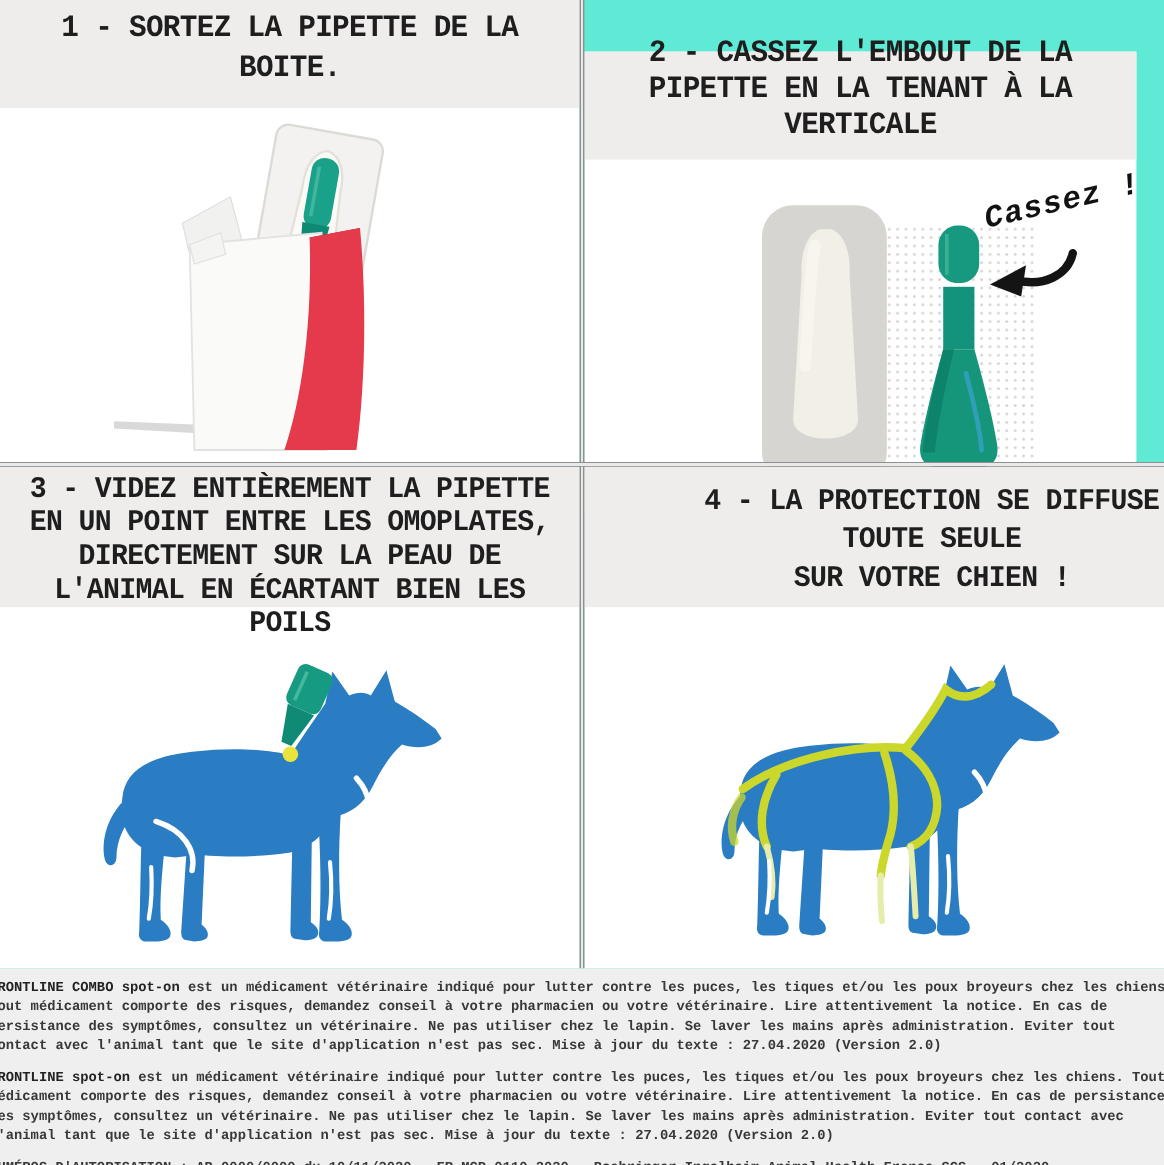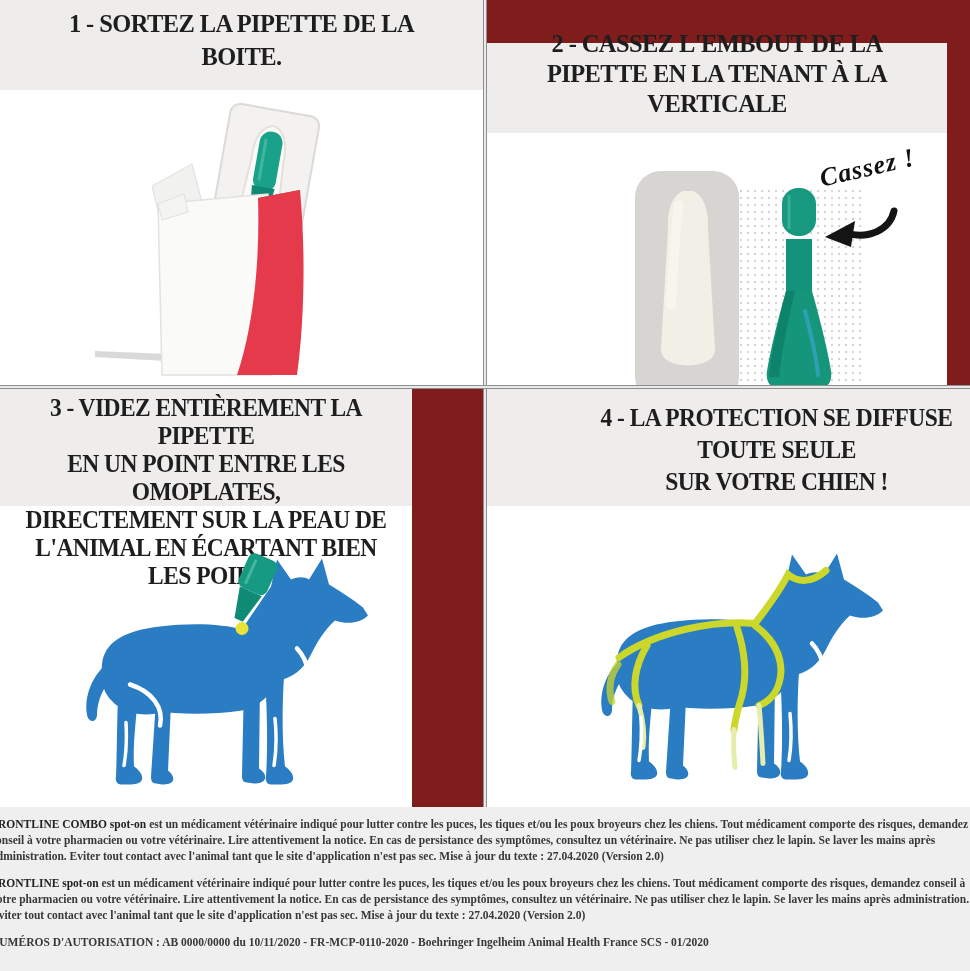--- a/index.html
+++ b/index.html
@@ -1,24 +1,24 @@
 <!DOCTYPE html>
 <html><head>
 <meta charset="utf-8">
 <style>
   html,body{margin:0;padding:0;background:#ffffff;}
   .stage{
-    position:relative;width:970px;height:971px;background:#7f1d1d;
-    overflow:hidden;font-family:Liberation Serif, serif;
+    position:relative;width:970px;height:971px;background:#5eead4;
+    overflow:hidden;font-family:Liberation Mono, monospace;
   }
   
   .quad{position:absolute;background:#ffffff;}
   .q1{left:0;top:0;width:483px;height:385px;}
   .q2{left:487px;top:0;width:460px;height:385px;margin-top:43px;}
-  .q3{left:0;top:389px;width:412px;height:418px;}
+  .q3{left:0;top:389px;width:483px;height:418px;}
   .q4{left:487px;top:389px;width:579px;height:418px;}
   
   .vdiv{position:absolute;left:483px;top:0;width:4px;height:807px;
     background:linear-gradient(to right,#8f8f8f 0 1px,#e9e9e9 1px 3px,#8f8f8f 3px 4px);}
   .hdiv{position:absolute;left:0;top:385px;width:970px;height:4px;
     background:linear-gradient(to bottom,#8f8f8f 0 1px,#e9e9e9 1px 3px,#8f8f8f 3px 4px);}
   
   .band{position:absolute;left:0;top:0;width:100%;background:#efedec;overflow:visible;}
   .band-top{height:90px;}
   .band-mid{height:117px;}

